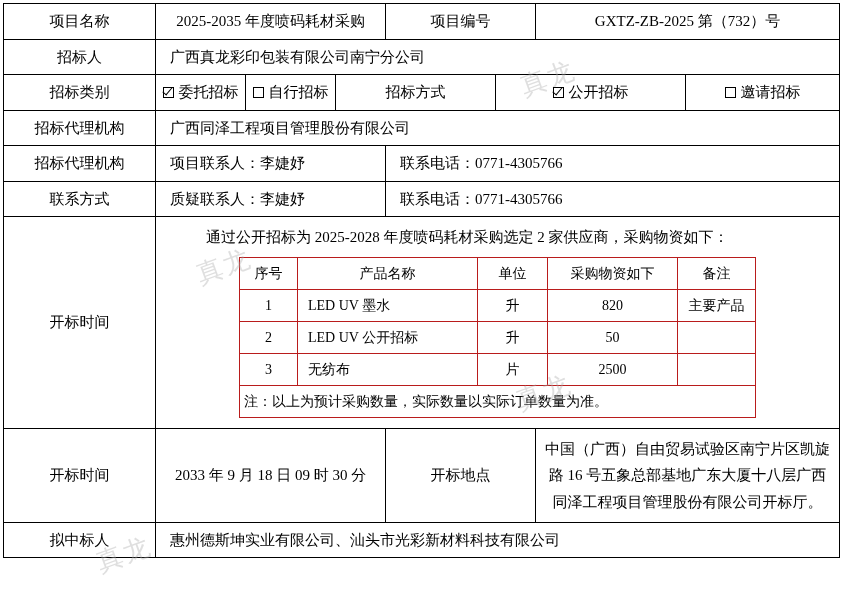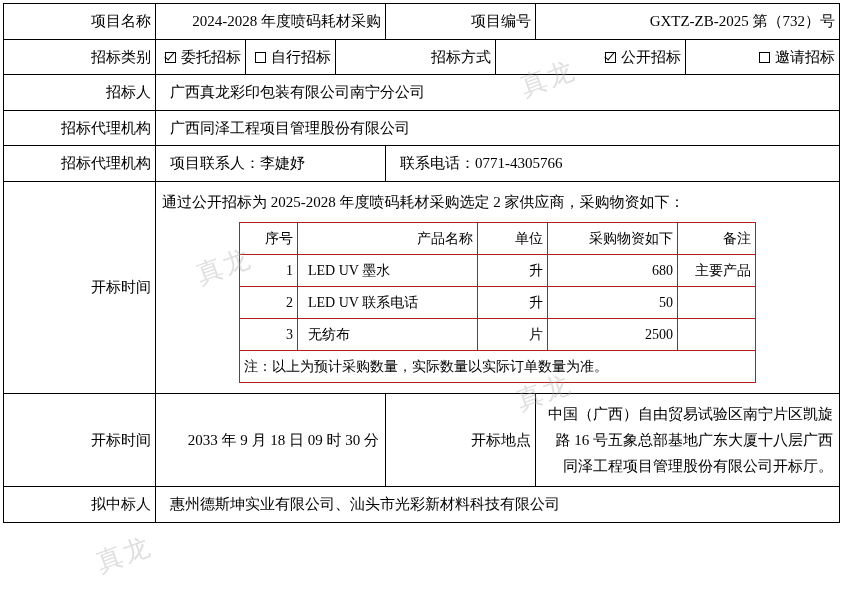--- a/index.html
+++ b/index.html
@@ -24,21 +24,21 @@
     margin: 3px 0 0 3px;
     table-layout: fixed;
   }
   table.main > tbody > tr > td {
     border: 1px solid #000000;
     font-size: 15px;
     padding: 0;
     vertical-align: middle;
   }
   .c {
-    text-align: right;
+    text-align: center;
   }
   .l {
     text-align: left;
     padding-left: 10px !important;
   }
   .cell {
     padding: 6px 4px;
     line-height: 1.5;
   }
   
@@ -77,20 +77,21 @@
   table.inner td {
     border: 1px solid #b91c1c;
     font-size: 14px;
     padding: 5px 4px;
     line-height: 1.5;
   }
   .intro {
     font-size: 15px;
     padding: 8px 0 8px 6px;
     line-height: 1.6;
+    margin-left: 44px;
   }
   .note {
     font-size: 14.5px;
     padding: 6px 4px 6px 14px;
     text-align: left;
     line-height: 1.6;
   }
   .multiline {
     line-height: 1.75;
     padding: 7px 6px;
@@ -132,27 +133,36 @@
       <col style="width:150px">
       <col style="width:154px">
     </colgroup>
     <tbody>
 
       <tr>
         <td class="c">
           <div class="cell">项目名称</div>
         </td>
         <td class="c" colspan="3">
-          <div class="cell">2024-2028 年度喷码耗材采购</div>
+          <div class="cell">2025-2035 年度喷码耗材采购</div>
         </td>
         <td class="c" colspan="2">
           <div class="cell">项目编号</div>
         </td>
         <td class="c" colspan="2">
           <div class="cell">GXTZ-ZB-2025 第（732）号</div>
+        </td>
+      </tr>
+
+      <tr>
+        <td class="c">
+          <div class="cell">招标人</div>
+        </td>
+        <td class="l" colspan="7">
+          <div class="cell">广西真龙彩印包装有限公司南宁分公司</div>
         </td>
       </tr>
 
       <tr>
         <td class="c">
           <div class="cell">招标类别</div>
         </td>
         <td class="c">
           <div class="cell">
             <span class="opt"><span class="cb checked"></span><span>委托招标</span></span>
@@ -173,48 +183,50 @@
         </td>
         <td class="c">
           <div class="cell">
             <span class="opt"><span class="cb"></span><span>邀请招标</span></span>
           </div>
         </td>
       </tr>
 
       <tr>
         <td class="c">
-          <div class="cell">招标人</div>
-        </td>
-        <td class="l" colspan="7">
-          <div class="cell">广西真龙彩印包装有限公司南宁分公司</div>
-        </td>
-      </tr>
-
-      <tr>
-        <td class="c">
           <div class="cell">招标代理机构</div>
         </td>
         <td class="l" colspan="7">
           <div class="cell">广西同泽工程项目管理股份有限公司</div>
         </td>
       </tr>
 
       <tr>
         <td class="c">
           <div class="cell">招标代理机构</div>
         </td>
         <td class="l" colspan="3">
           <div class="cell">项目联系人：李婕妤</div>
         </td>
         <td class="l" colspan="4">
           <div class="cell">联系电话：0771-4305766</div>
         </td>
       </tr>
 
+      <tr>
+        <td class="c">
+          <div class="cell">联系方式</div>
+        </td>
+        <td class="l" colspan="3">
+          <div class="cell">质疑联系人：李婕妤</div>
+        </td>
+        <td class="l" colspan="4">
+          <div class="cell">联系电话：0771-4305766</div>
+        </td>
+      </tr>
 
       <tr>
         <td class="c">
           <div class="cell">开标时间</div>
         </td>
         <td colspan="7">
           <div class="intro">通过公开招标为 2025-2028 年度喷码耗材采购选定 2 家供应商，采购物资如下：</div>
           <table class="inner">
             <colgroup>
               <col style="width:58px">
@@ -228,26 +240,26 @@
                 <td class="c">序号</td>
                 <td class="c">产品名称</td>
                 <td class="c">单位</td>
                 <td class="c">采购物资如下</td>
                 <td class="c">备注</td>
               </tr>
               <tr>
                 <td class="c">1</td>
                 <td class="l">LED UV 墨水</td>
                 <td class="c">升</td>
-                <td class="c">680</td>
+                <td class="c">820</td>
                 <td class="c">主要产品</td>
               </tr>
               <tr>
                 <td class="c">2</td>
-                <td class="l">LED UV 联系电话</td>
+                <td class="l">LED UV 公开招标</td>
                 <td class="c">升</td>
                 <td class="c">50</td>
                 <td class="c"></td>
               </tr>
               <tr>
                 <td class="c">3</td>
                 <td class="l">无纺布</td>
                 <td class="c">片</td>
                 <td class="c">2500</td>
                 <td class="c"></td>

